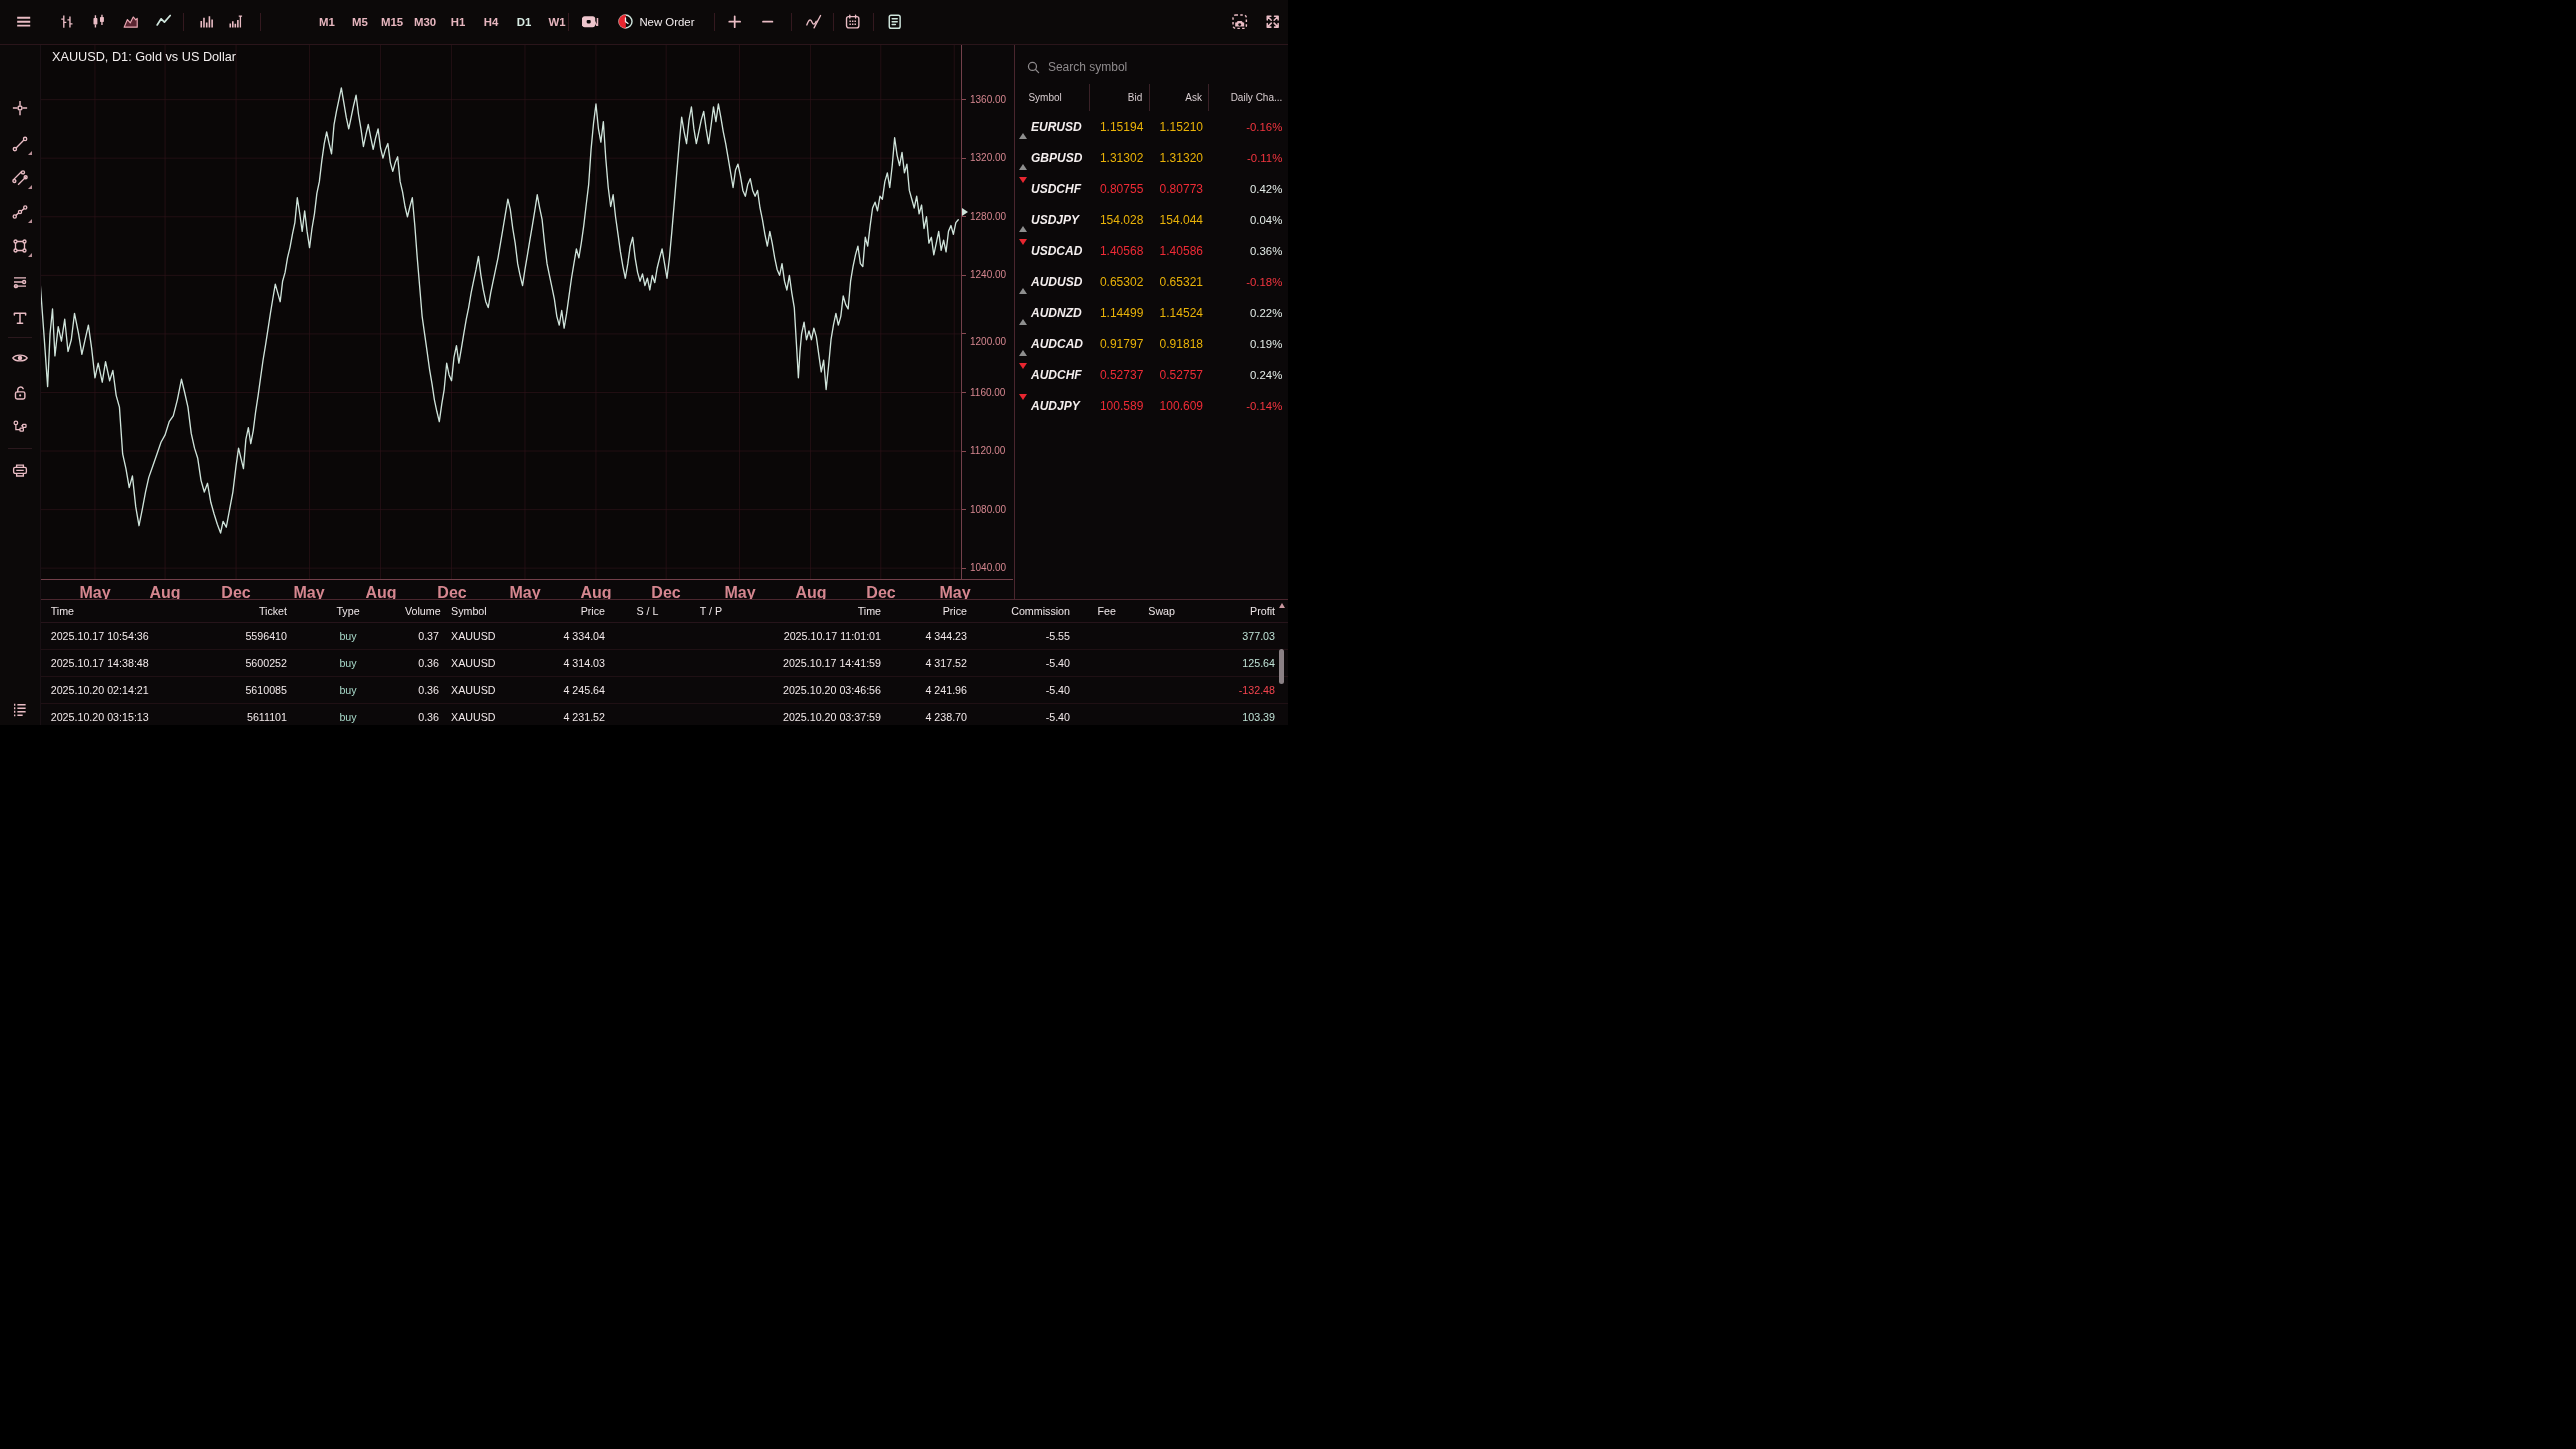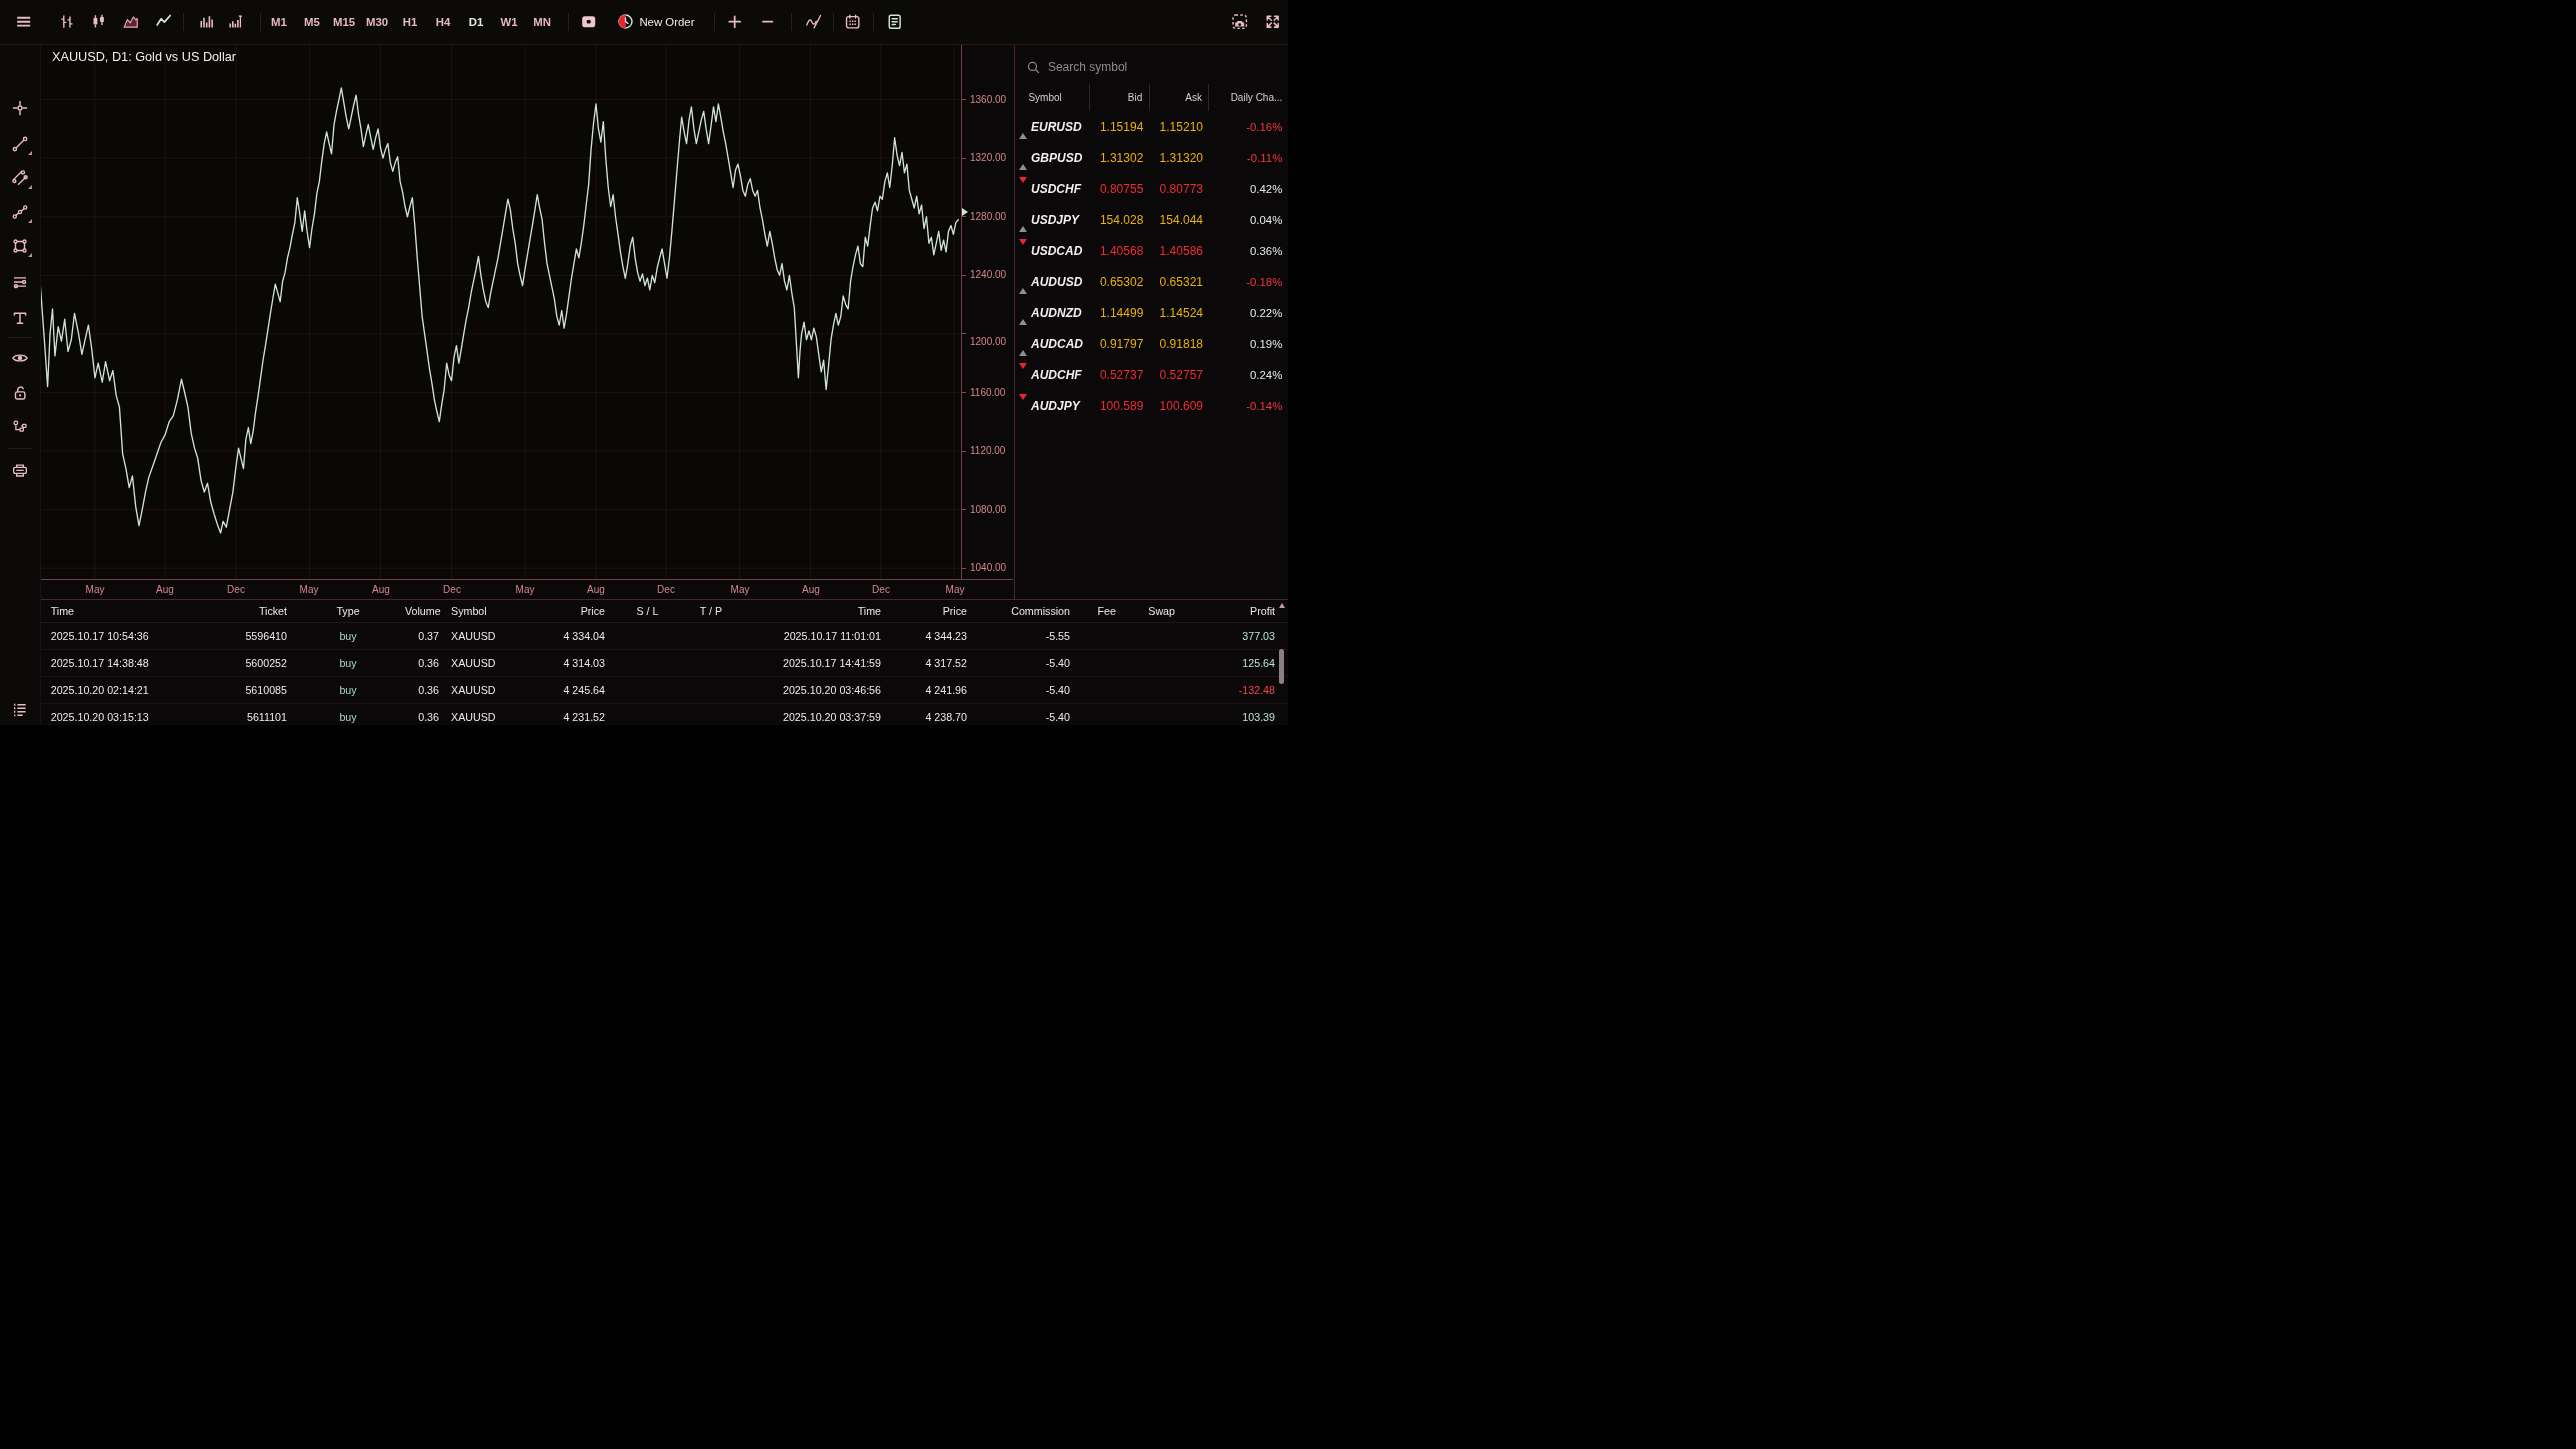--- a/index.html
+++ b/index.html
@@ -7,21 +7,21 @@
          font-family:"Liberation Sans", sans-serif; -webkit-font-smoothing:antialiased; }
 
   
   #toolbar { position:absolute; left:0; top:0; width:1288px; height:44px; background:#0c0909;
              border-bottom:0.7px solid #2a151a; z-index:30; }
   .tbtn { position:absolute; top:8px; width:27px; height:27px; display:flex; align-items:center;
           justify-content:center; border-radius:4px; cursor:pointer; }
   .tbtn svg { width:17.4px; height:17.4px; display:block; }
   .tsep { position:absolute; top:12.7px; width:0.7px; height:18px; background:#34191f; }
   .tf  { position:absolute; top:8px; height:27px; width:30px; display:flex; align-items:center;
-         justify-content:center; font-size:11.4px; font-weight:600; color:#e7b6bf; cursor:pointer; }
+         justify-content:center; font-size:11.4px; font-weight:600; color:#e7b6bf; cursor:pointer;margin-left:48px; }
   .tf.active { color:#d9ece4; }
   #new-order-btn { position:absolute; left:609px; top:8px; height:27px; display:flex; align-items:center;
                    gap:5.4px; padding:0 8px; cursor:pointer; }
   #new-order-btn svg { width:17px; height:17px; }
   #new-order-label { font-size:11.4px; color:#f3edee; }
 
   
   #sidebar { position:absolute; left:0; top:44px; width:40px; bottom:0; background:#0c0909;
              border-right:0.7px solid #191014; z-index:20; }
   .sbtn { position:absolute; left:5.4px; width:29.5px; height:29.5px; display:flex; align-items:center;
@@ -37,21 +37,21 @@
   #plot svg { display:block; }
   #price-axis { position:absolute; left:961px; top:44px; width:52px; height:535px;
                 border-left:0.7px solid #73404a; background:#0b0809; }
   .ylab { position:absolute; left:8px; font-size:10px; color:#d5868f; white-space:nowrap; }
   .ytick { position:absolute; left:0; width:4px; height:1.3px; background:#8a4a52; }
   #cur-price-arrow { position:absolute; left:962px; width:0; height:0;
                      border-top:4px solid transparent; border-bottom:4px solid transparent;
                      border-left:6px solid #cfe5dc; z-index:6; }
   #time-axis { position:absolute; left:40px; top:579px; width:973px; height:20px;
                border-top:0.7px solid #73404a; background:#0b0809; }
-  .xlab { position:absolute; top:4px; transform:translateX(-50%); font-size:10px; color:#d5868f; }
+  .xlab { position:absolute; top:4px; transform:translateX(-50%); font-size:16px; color:#d5868f;font-weight:bold; }
 
   
   #market-panel { position:absolute; left:1014px; top:44px; width:274px; height:555px;
                   background:#0b0809; border-left:0.7px solid #4a262e; z-index:10; }
   #search-row { position:absolute; left:0; top:6px; width:274px; height:34px; display:flex; align-items:center; }
   #search-icon { margin-left:10.7px; width:14.8px; height:14.8px; flex:0 0 auto; }
   #search-input { flex:1; margin-left:5.4px; margin-right:6.7px; background:transparent; border:none; outline:none;
                   font-family:"Liberation Sans",sans-serif; font-size:12px; color:#cfc8ca; }
   #search-input::placeholder { color:#8f8b8d; }
   #mw-header { position:absolute; left:0; top:40px; width:274px; height:27px; display:grid;

